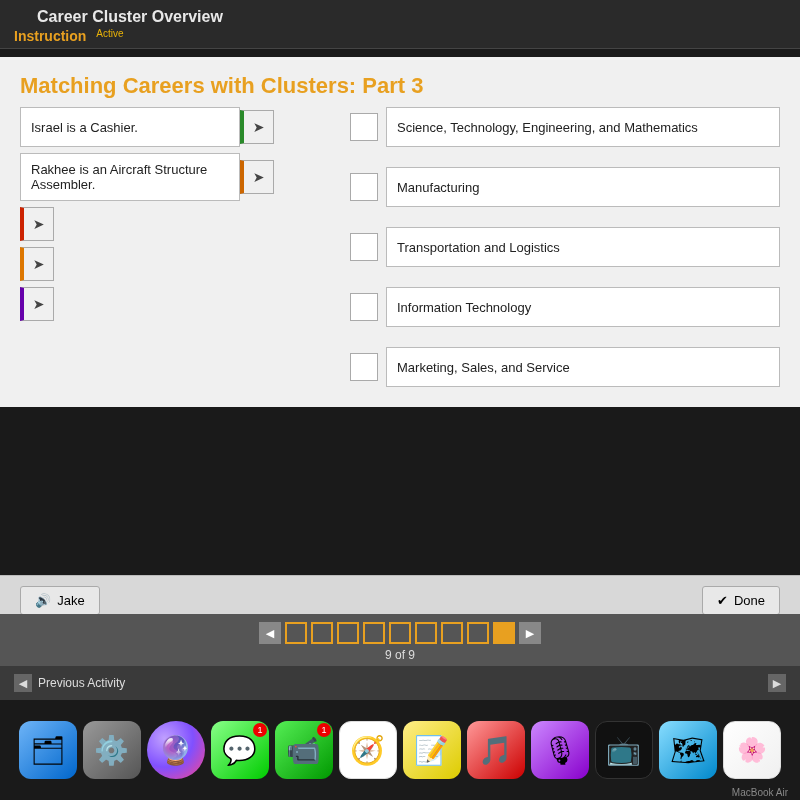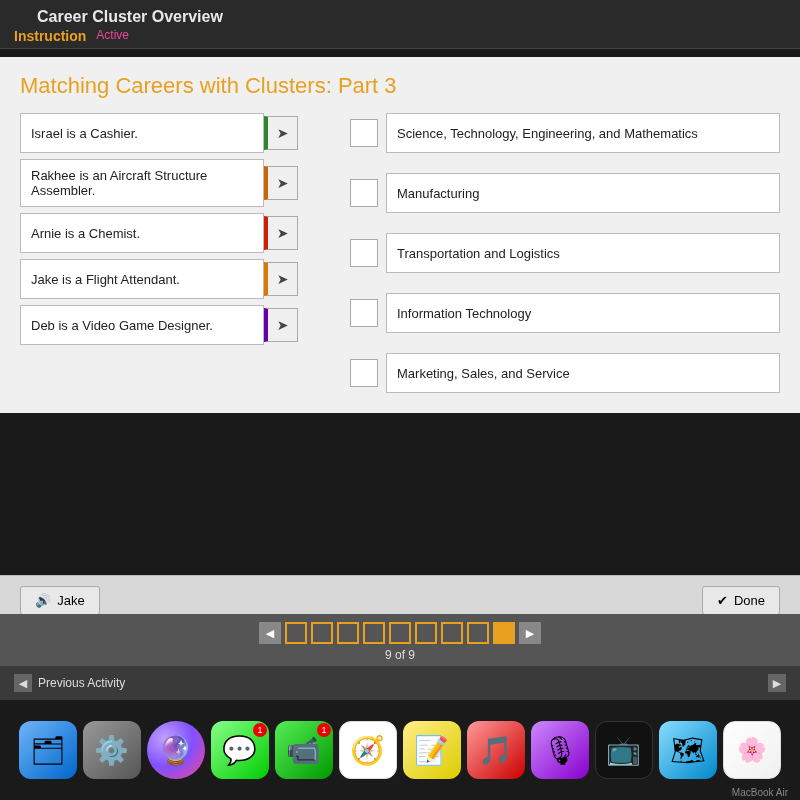--- a/index.html
+++ b/index.html
@@ -28,29 +28,29 @@
       display: flex;
       gap: 10px;
       margin-top: 2px;
     }
     .title-bar .instruction-label {
       color: #e8a020;
       font-size: 14px;
       font-weight: bold;
     }
     .title-bar .active-label {
-      color: #ec4899;
-      font-size: 12px;
+      color: #eab308;
+      font-size: 10px;
     }
 
     .page-title {
       color: #e8a020;
       font-size: 22px;
-      font-weight: normal;
-      margin-bottom: 14px;
+      font-weight: bold;
+      margin-bottom: 8px;
     }
 
     .instruction-text {
       color: #333;
       font-size: 13px;
       margin-bottom: 12px;
     }
 
     
     .matching-container {
@@ -78,21 +78,21 @@
       align-items: center;
       gap: 0;
     }
 
     .job-box {
       background: #fff;
       border: 1px solid #bbb;
       padding: 8px 10px;
       font-size: 13px;
       color: #222;
-      width: 244px;
+      width: 220px;
       min-height: 40px;
       display: flex;
       align-items: center;
     }
 
     .arrow-btn {
       width: 34px;
       height: 34px;
       background: #f0f0f0;
       border: 1px solid #aaa;
@@ -367,35 +367,32 @@
       </div>
 
       <div class="job-item orange1">
         <div class="job-box">Rakhee is an Aircraft Structure Assembler.</div>
         <div class="arrow-btn">
           <span class="arrow-symbol">➤</span>
         </div>
       </div>
 
       <div class="job-item red">
-        <div class="job-box">Arnie is a Chemist.</div>
         <div class="arrow-btn">
           <span class="arrow-symbol">➤</span>
         </div>
       </div>
 
       <div class="job-item orange2">
-        <div class="job-box">Jake is a Flight Attendant.</div>
         <div class="arrow-btn">
           <span class="arrow-symbol">➤</span>
         </div>
       </div>
 
       <div class="job-item purple">
-        <div class="job-box">Deb is a Video Game Designer.</div>
         <div class="arrow-btn">
           <span class="arrow-symbol">➤</span>
         </div>
       </div>
 
     </div>
 
     <div class="right-column">
 
       <div class="cluster-item">

